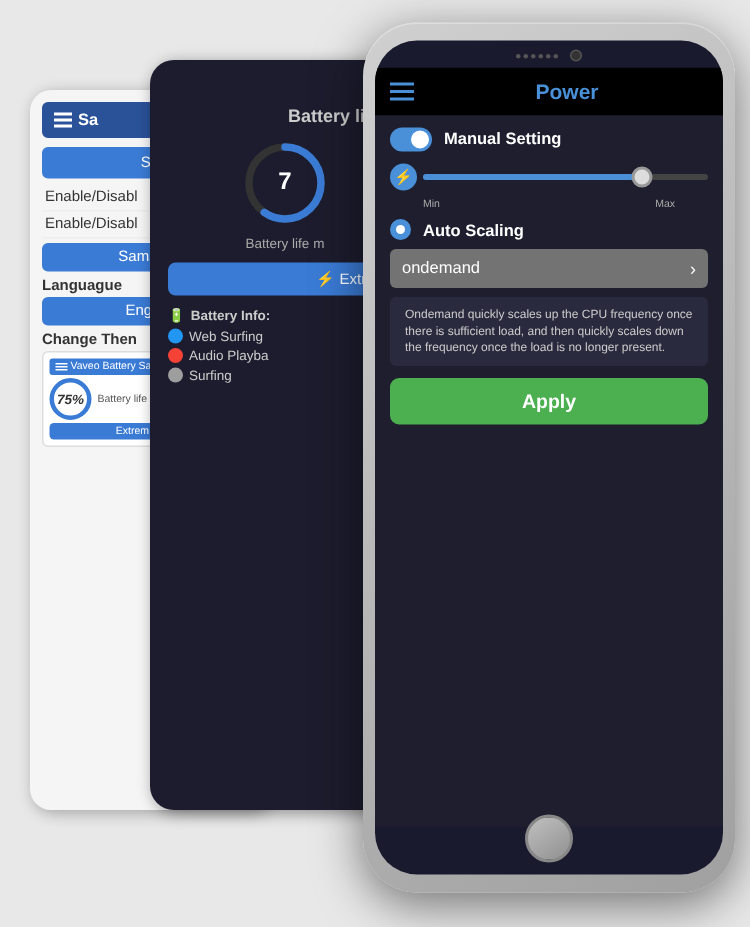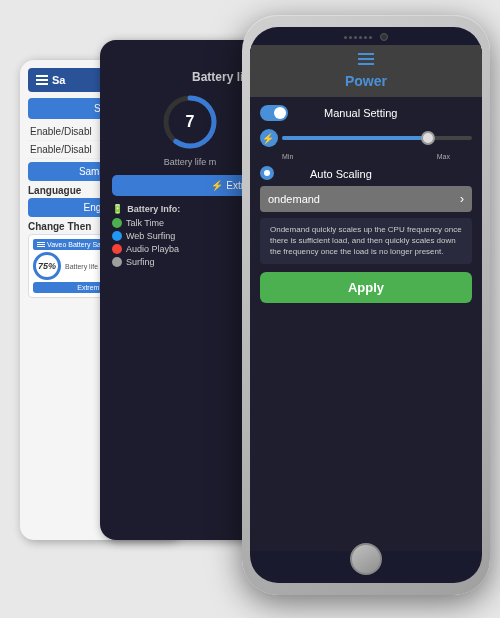--- a/index.html
+++ b/index.html
@@ -267,26 +267,25 @@
 
     
     .screen-content {
       background: #1e1e2e;
       height: calc(100% - 50px);
       overflow: hidden;
       padding: 0;
     }
 
     .screen-header {
-      background: #404040;
+      background: #000000;
       padding: 8px 10px;
       display: flex;
       align-items: center;
       gap: 8px;
-      flex-direction: column;
     }
 
     .hamburger-icon {
       display: flex;
       flex-direction: column;
       gap: 3px;
       cursor: pointer;
     }
 
     .hamburger-icon span {
@@ -332,22 +331,21 @@
       height: 12px;
       background: white;
       border-radius: 50%;
       top: 2px;
       right: 2px;
     }
 
     .toggle-label {
       color: white;
       font-size: 11px;
-      font-weight: normal;
-      margin-left: 28px;
+      font-weight: bold;
     }
 
     .adjusting-power-row {
       margin-bottom: 6px;
     }
 
     .adjusting-power-text {
       color: white;
       font-size: 9px;
       font-weight: bold;
@@ -564,24 +562,20 @@
       <span>⚡</span>
       <span>Extrem</span>
     </div>
 
     <div class="battery-info-section">
       <div class="battery-info-title">
         <span style="font-size:9px;">🔋</span>
         <span>Battery Info:</span>
       </div>
       <div class="battery-item">
-        <div class="battery-item-dot" style="background:#4CAF50;"></div>
-        <span>Talk Time</span>
-      </div>
-      <div class="battery-item">
         <div class="battery-item-dot" style="background:#2196F3;"></div>
         <span>Web Surfing</span>
       </div>
       <div class="battery-item">
         <div class="battery-item-dot" style="background:#F44336;"></div>
         <span>Audio Playba</span>
       </div>
       <div class="battery-item">
         <div class="battery-item-dot" style="background:#9E9E9E;"></div>
         <span>Surfing</span>

